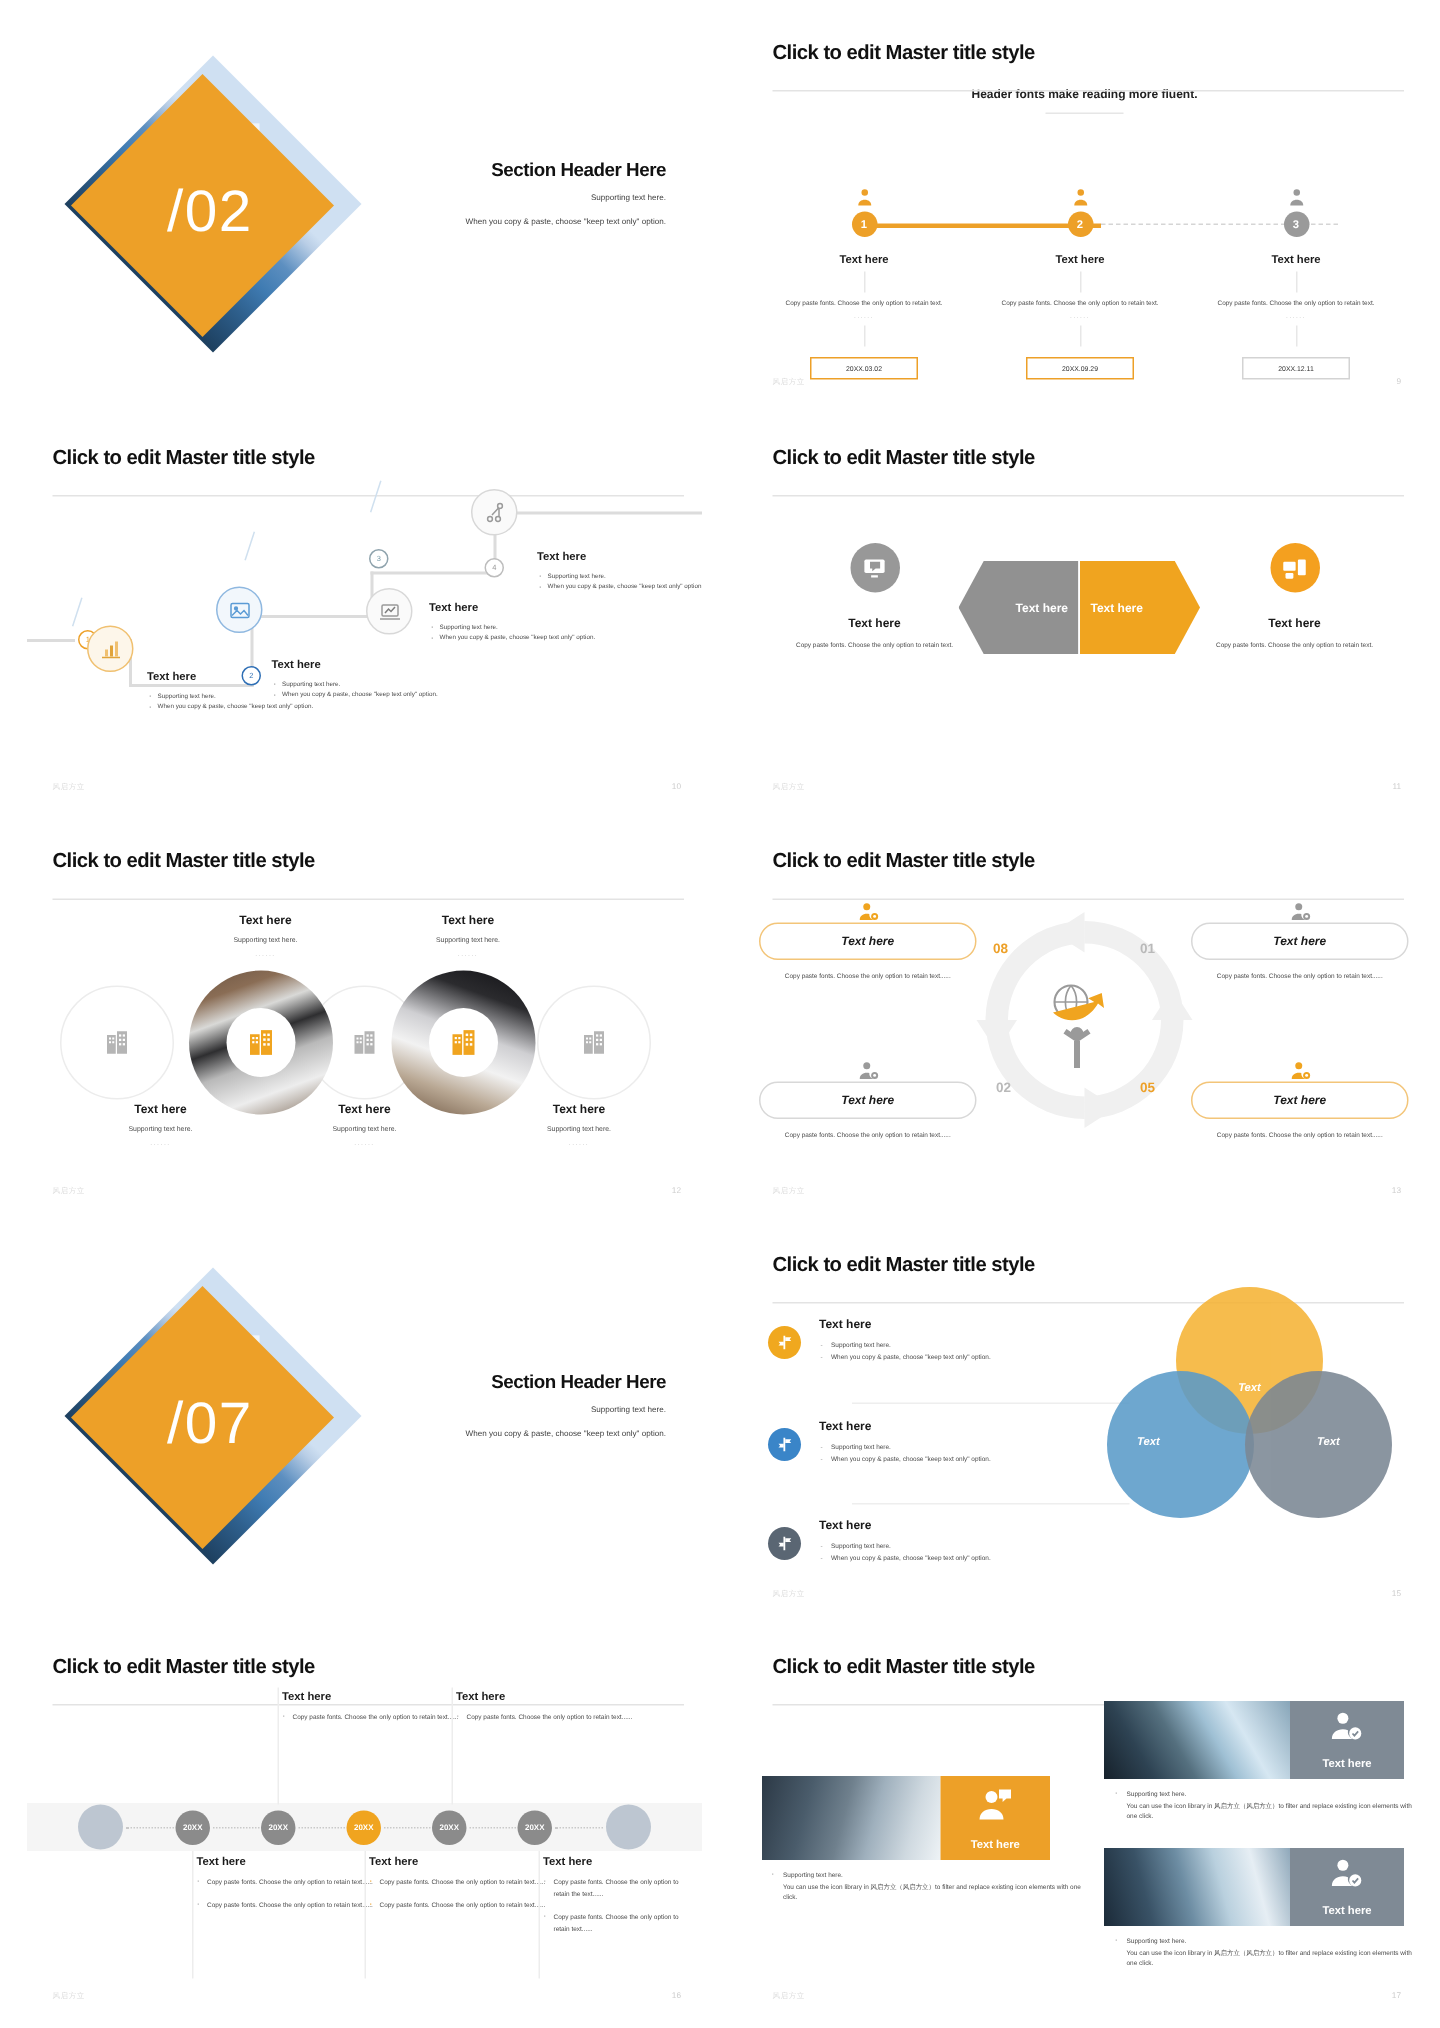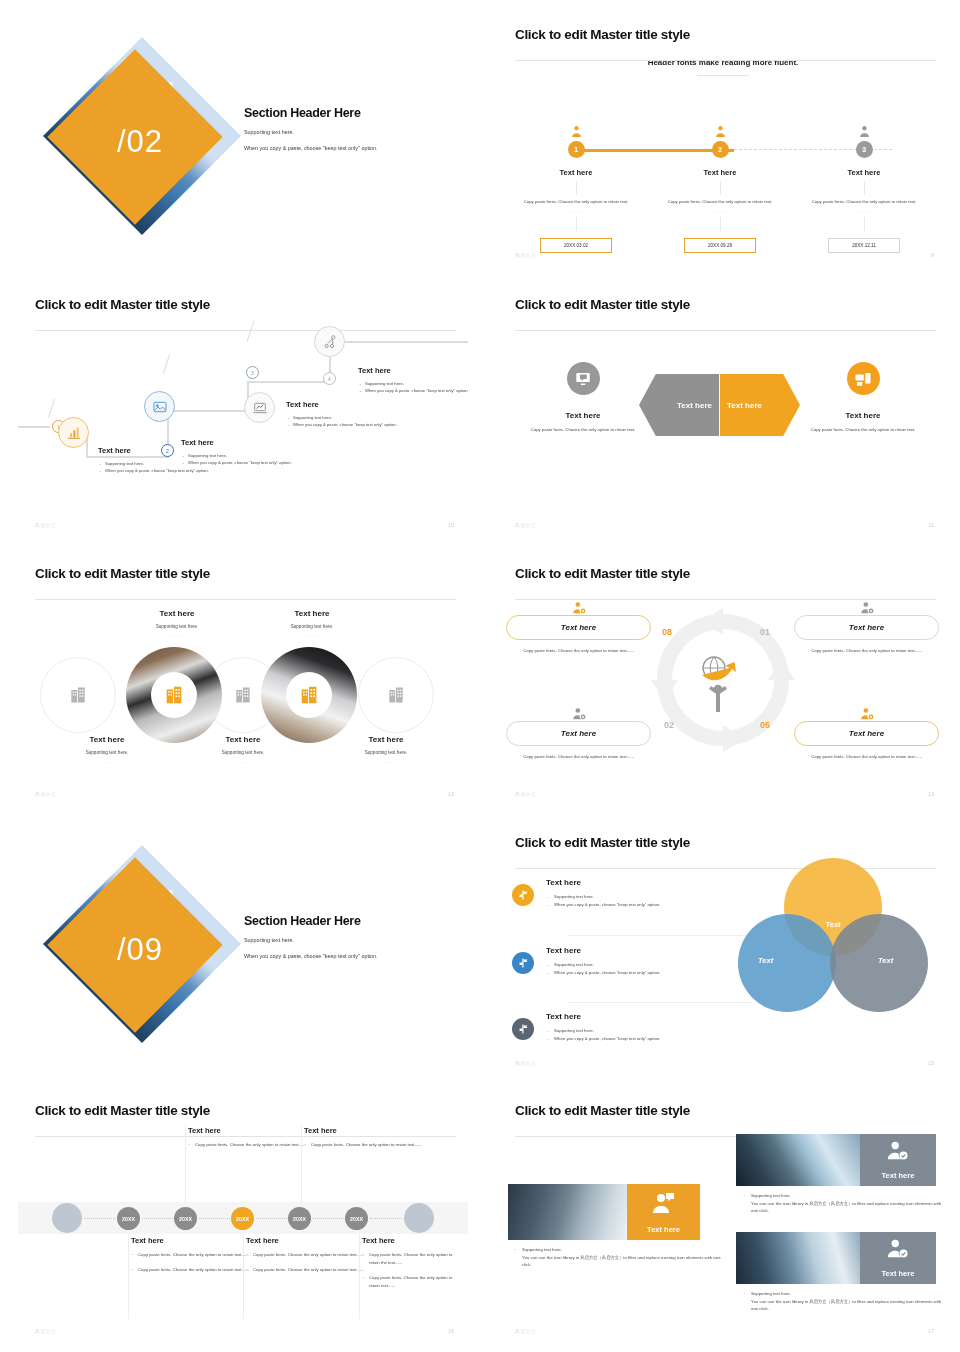--- a/index.html
+++ b/index.html
@@ -45,23 +45,23 @@
     content:""; position:absolute; left:18%; top:16%; width:30%; height:14%;
     background:#f4f7fa; transform:rotate(-45deg); opacity:.85;
   }
   .dm-orange {
     position:absolute; left:23px; top:23px; width:124px; height:124px;
     background:#eda028; transform:rotate(45deg);
   }
   .dm-num {
     position:absolute; left:0; top:0; width:180px; height:180px;
     display:flex; align-items:center; justify-content:center;
-    color:#fff; font-size:31px; font-weight:300; letter-spacing:1px;
-  }
-  .sec-text { position:absolute; left:226px; top:92px; width:200px; }
+    color:#fff; font-size:39px; font-weight:300; letter-spacing:1px;
+  }
+  .sec-text { position:absolute; left:226px; top:92px; width:200px;text-align:right; }
   .sec-title { font-size:12.5px; font-weight:bold; letter-spacing:-0.3px; color:#111; }
   .sec-p { font-size:5.4px; color:#3b3b3b; margin-top:8px; line-height:1.5; }
 
   
   .s9-sub { text-align:center; font-size:8px; font-weight:bold; color:#222; margin-top:16px; }
   .s9-subline { width:52px; height:1px; background:#e6e6e6; margin:8px auto 0; }
   .s9-track { position:absolute; left:0; top:108px; width:450px; height:140px; }
   .s9-line { position:absolute; top:27px; height:2.5px; }
   .s9-line.solid { left:78px; width:158px; background:#eda028; }
   .s9-line.dash  { left:236px; width:158px; border-top:1.6px dashed #d5d5d5; height:0; background:none; }
@@ -636,21 +636,21 @@
     </div>
 
     <div class="footer-logo">风启方立</div>
     <div class="footer-num">13</div>
   </div>
 
   <div class="slide c0 r3">
     <div class="diamond-wrap">
       <div class="dm-photo"></div>
       <div class="dm-orange"></div>
-      <div class="dm-num">/09</div>
+      <div class="dm-num">/07</div>
     </div>
     <div class="sec-text">
       <div class="sec-title">Section Header Here</div>
       <div class="sec-p">Supporting text here.</div>
       <div class="sec-p">When you copy &amp; paste, choose "keep text only" option.</div>
     </div>
   </div>
 
   <div class="slide c1 r3">
     <div class="title">Click to edit Master title style</div>

